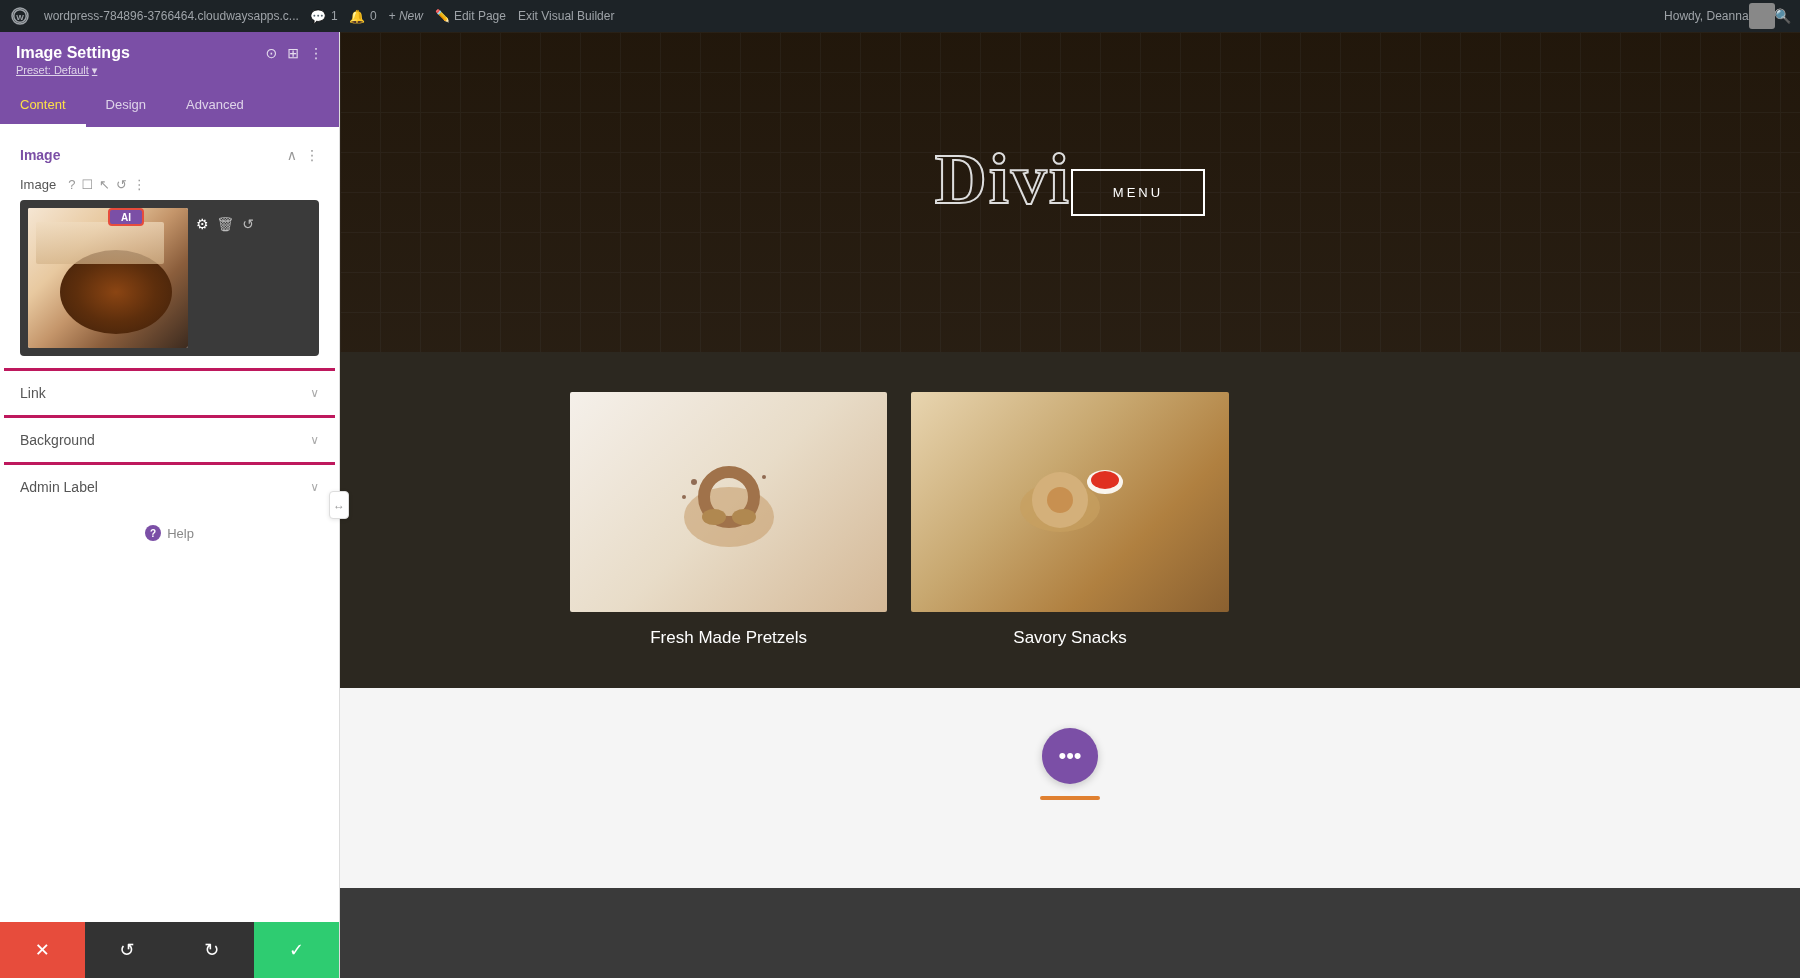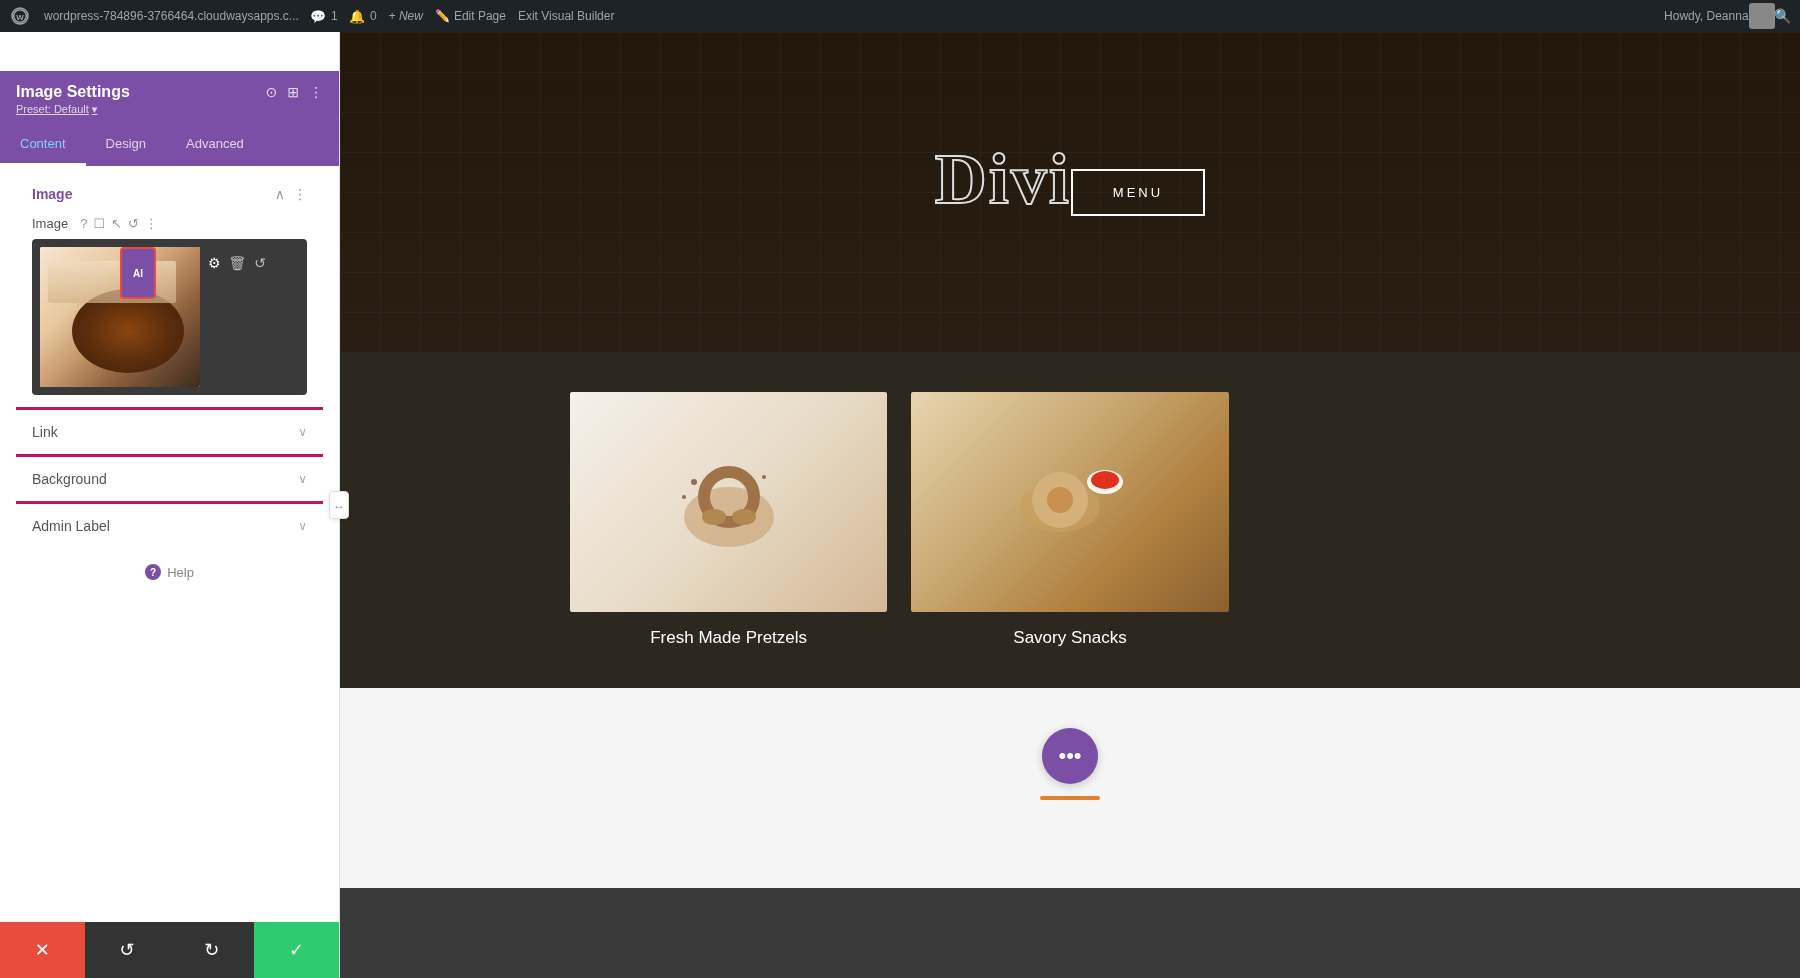--- a/index.html
+++ b/index.html
@@ -49,21 +49,20 @@
       border-right: 1px solid #ddd;
       flex-shrink: 0;
       position: relative;
     }
 
     
     .panel-header {
       background: #7b4fa6;
       padding: 12px 16px 8px;
       color: #fff;
-      margin-top: 39px;
     }
     .panel-title-row {
       display: flex;
       align-items: center;
       justify-content: space-between;
     }
     .panel-title {
       font-size: 16px;
       font-weight: 600;
       color: #fff;
@@ -93,21 +92,21 @@
     }
     .tab {
       padding: 12px 20px;
       color: rgba(255,255,255,0.75);
       font-size: 13px;
       cursor: pointer;
       border-bottom: 3px solid transparent;
       font-weight: 500;
     }
     .tab.active {
-      color: #7dd3fc;
+      color: #fde047;
       border-bottom: 3px solid #fff;
     }
 
     
     .search-bar-row {
       display: flex;
       align-items: center;
       padding: 8px 12px;
       border-bottom: 1px solid #eee;
       gap: 8px;
@@ -128,21 +127,21 @@
       cursor: pointer;
       display: flex;
       align-items: center;
       gap: 4px;
     }
 
     
     .panel-content {
       flex: 1;
       overflow-y: auto;
-      padding: 12px 16px;
+      padding: 12px 4px;
     }
 
     
     .section {
       padding: 0 16px;
       margin-bottom: 4px;
     }
     .section-header {
       display: flex;
       align-items: center;
@@ -234,21 +233,21 @@
       background: linear-gradient(to bottom, #f0dcc0, #d4b48a);
       border-radius: 2px;
       opacity: 0.7;
     }
 
     .ai-badge {
       position: absolute;
       top: 8px;
       left: 88px;
       width: 36px;
-      height: 52px;
+      height: 18px;
       background: #7b4fa6;
       border: 2px solid #e74c3c;
       border-radius: 4px;
       display: flex;
       align-items: center;
       justify-content: center;
       color: #fff;
       font-size: 10px;
       font-weight: bold;
       z-index: 10;

